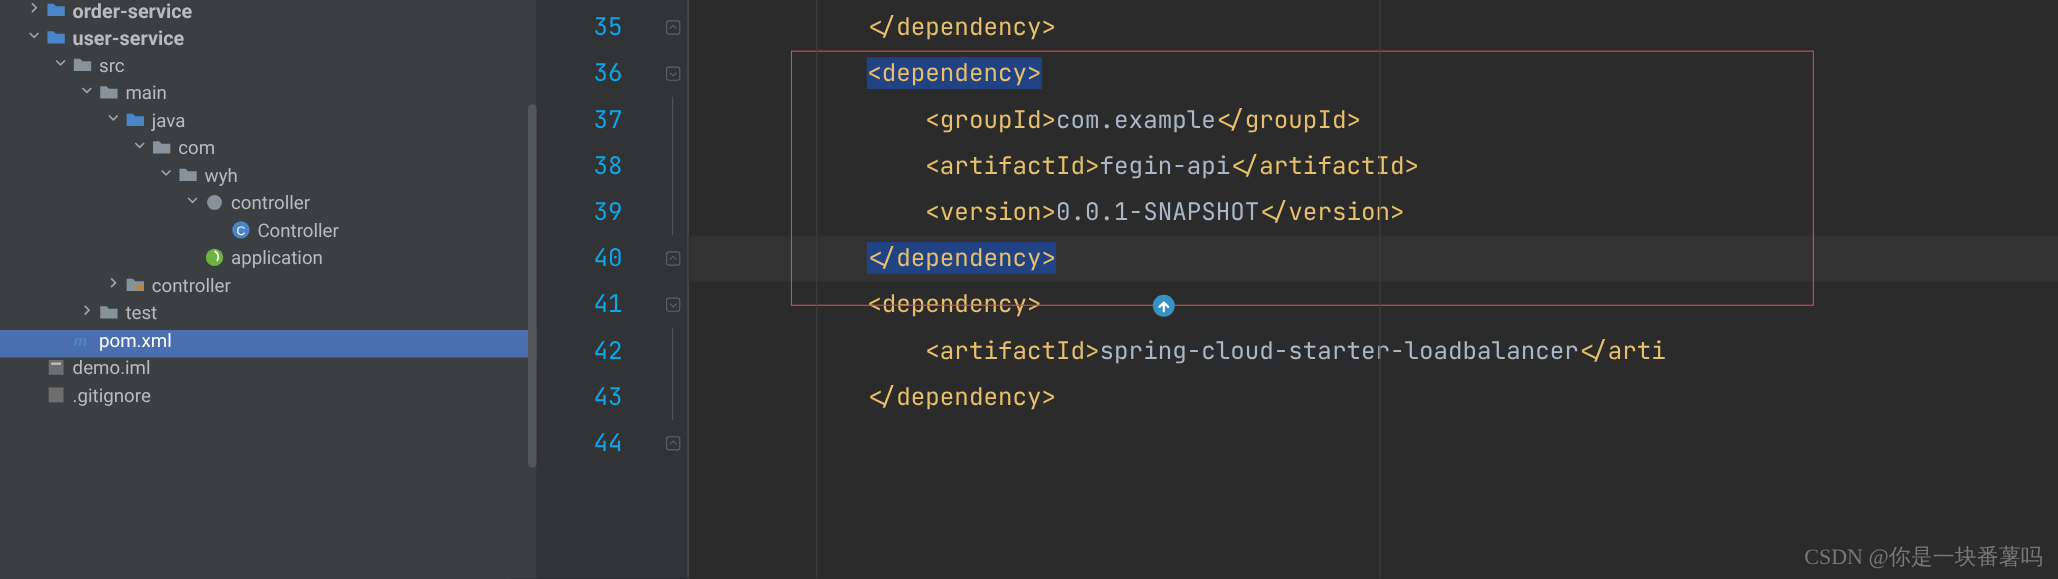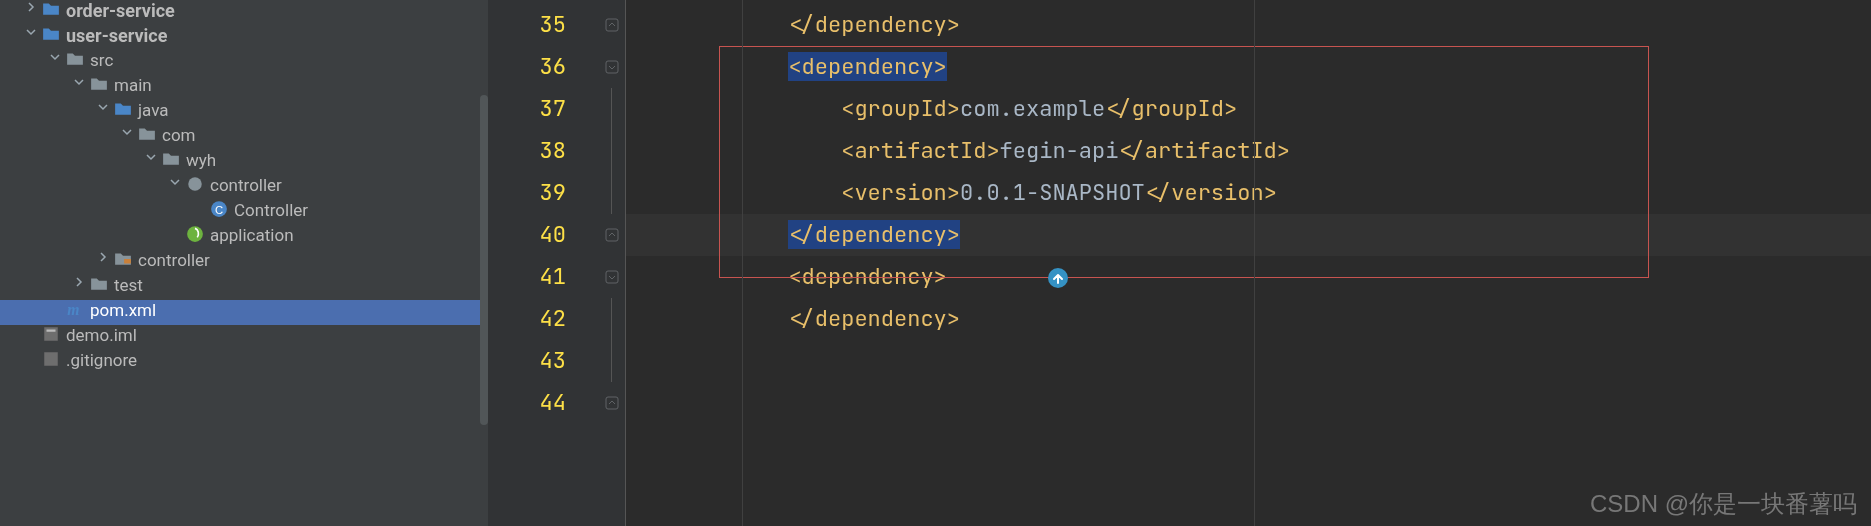--- a/index.html
+++ b/index.html
@@ -59,21 +59,21 @@
     display: flex;
     background: #2b2b2b;
     font-family: "JetBrains Mono","Consolas","Menlo",monospace;
     font-size: 22px;
     position: relative;
     overflow: hidden;
   }
   .gutter {
     width: 110px;
     background: #313335;
-    color: #fde047;
+    color: #0ea5e9;
     display: flex;
     flex-direction: column;
     align-items: flex-end;
     padding-right: 32px;
     padding-top: 4px;
     position: relative;
   }
   .gnum { height: 42px; line-height: 42px; font-size: 22px; }
 
   .fold-col {
@@ -134,23 +134,23 @@
     position: absolute;
     left: 558px;
     top: 266px;
     z-index: 5;
   }
 
   .watermark {
     position: absolute;
     right: 14px;
     bottom: 6px;
-    font-size: 24px;
+    font-size: 20px;
     color: #777;
-    font-family: Liberation Sans, sans-serif;
+    font-family: Liberation Serif, serif;
     pointer-events: none;
   }
 </style>
 </head>
 <body>
 
 <div class="sidebar">
   <div id="tree-mount">
       <div class="tree-row">
         <span class="indent" style="width: 18px;"></span>
@@ -402,20 +402,21 @@
     </div>
   <div class="code" id="code-mount">
     <div class="red-box"></div>
   <div class="cline">&nbsp;&nbsp;&nbsp;&nbsp;&nbsp;&nbsp;&nbsp;&nbsp;&nbsp;&nbsp;&nbsp;&nbsp;<span class="tag">&lt;/dependency&gt;</span></div>
       <div class="cline">&nbsp;&nbsp;&nbsp;&nbsp;&nbsp;&nbsp;&nbsp;&nbsp;&nbsp;&nbsp;&nbsp;&nbsp;<span class="sel">&lt;dependency&gt;</span></div>
       <div class="cline">&nbsp;&nbsp;&nbsp;&nbsp;&nbsp;&nbsp;&nbsp;&nbsp;&nbsp;&nbsp;&nbsp;&nbsp;&nbsp;&nbsp;&nbsp;&nbsp;<span class="tag">&lt;groupId&gt;</span><span class="text">com.example</span><span class="tag">&lt;/groupId&gt;</span></div>
       <div class="cline">&nbsp;&nbsp;&nbsp;&nbsp;&nbsp;&nbsp;&nbsp;&nbsp;&nbsp;&nbsp;&nbsp;&nbsp;&nbsp;&nbsp;&nbsp;&nbsp;<span class="tag">&lt;artifactId&gt;</span><span class="text">fegin-api</span><span class="tag">&lt;/artifactId&gt;</span></div>
       <div class="cline">&nbsp;&nbsp;&nbsp;&nbsp;&nbsp;&nbsp;&nbsp;&nbsp;&nbsp;&nbsp;&nbsp;&nbsp;&nbsp;&nbsp;&nbsp;&nbsp;<span class="tag">&lt;version&gt;</span><span class="text">0.0.1-SNAPSHOT</span><span class="tag">&lt;/version&gt;</span></div>
       <div class="cline hl">&nbsp;&nbsp;&nbsp;&nbsp;&nbsp;&nbsp;&nbsp;&nbsp;&nbsp;&nbsp;&nbsp;&nbsp;<span class="sel">&lt;/dependency&gt;</span></div>
       <div class="cline">&nbsp;&nbsp;&nbsp;&nbsp;&nbsp;&nbsp;&nbsp;&nbsp;&nbsp;&nbsp;&nbsp;&nbsp;<span class="tag">&lt;dependency&gt;</span></div>
+      <div class="cline">&nbsp;&nbsp;&nbsp;&nbsp;&nbsp;&nbsp;&nbsp;&nbsp;&nbsp;&nbsp;&nbsp;&nbsp;&nbsp;&nbsp;&nbsp;&nbsp;<span class="tag">&lt;artifactId&gt;</span><span class="text">spring-cloud-starter-loadbalancer</span><span class="tag">&lt;/arti</span></div>
       <div class="cline">&nbsp;&nbsp;&nbsp;&nbsp;&nbsp;&nbsp;&nbsp;&nbsp;&nbsp;&nbsp;&nbsp;&nbsp;<span class="tag">&lt;/dependency&gt;</span></div>
       <div class="vsep" style="left: 116px;"></div>
       <div class="vsep" style="left: 628px;"></div>
     </div>
   <div class="commit-icon">
     <svg width="24" height="24" viewBox="0 0 24 24">
       <circle cx="12" cy="12" r="10" fill="#3592c4"></circle>
       <path d="M12 17 V9 M8 13 l4-4 4 4" stroke="#fff" stroke-width="2" fill="none" stroke-linecap="round" stroke-linejoin="round"></path>
     </svg>
   </div>

